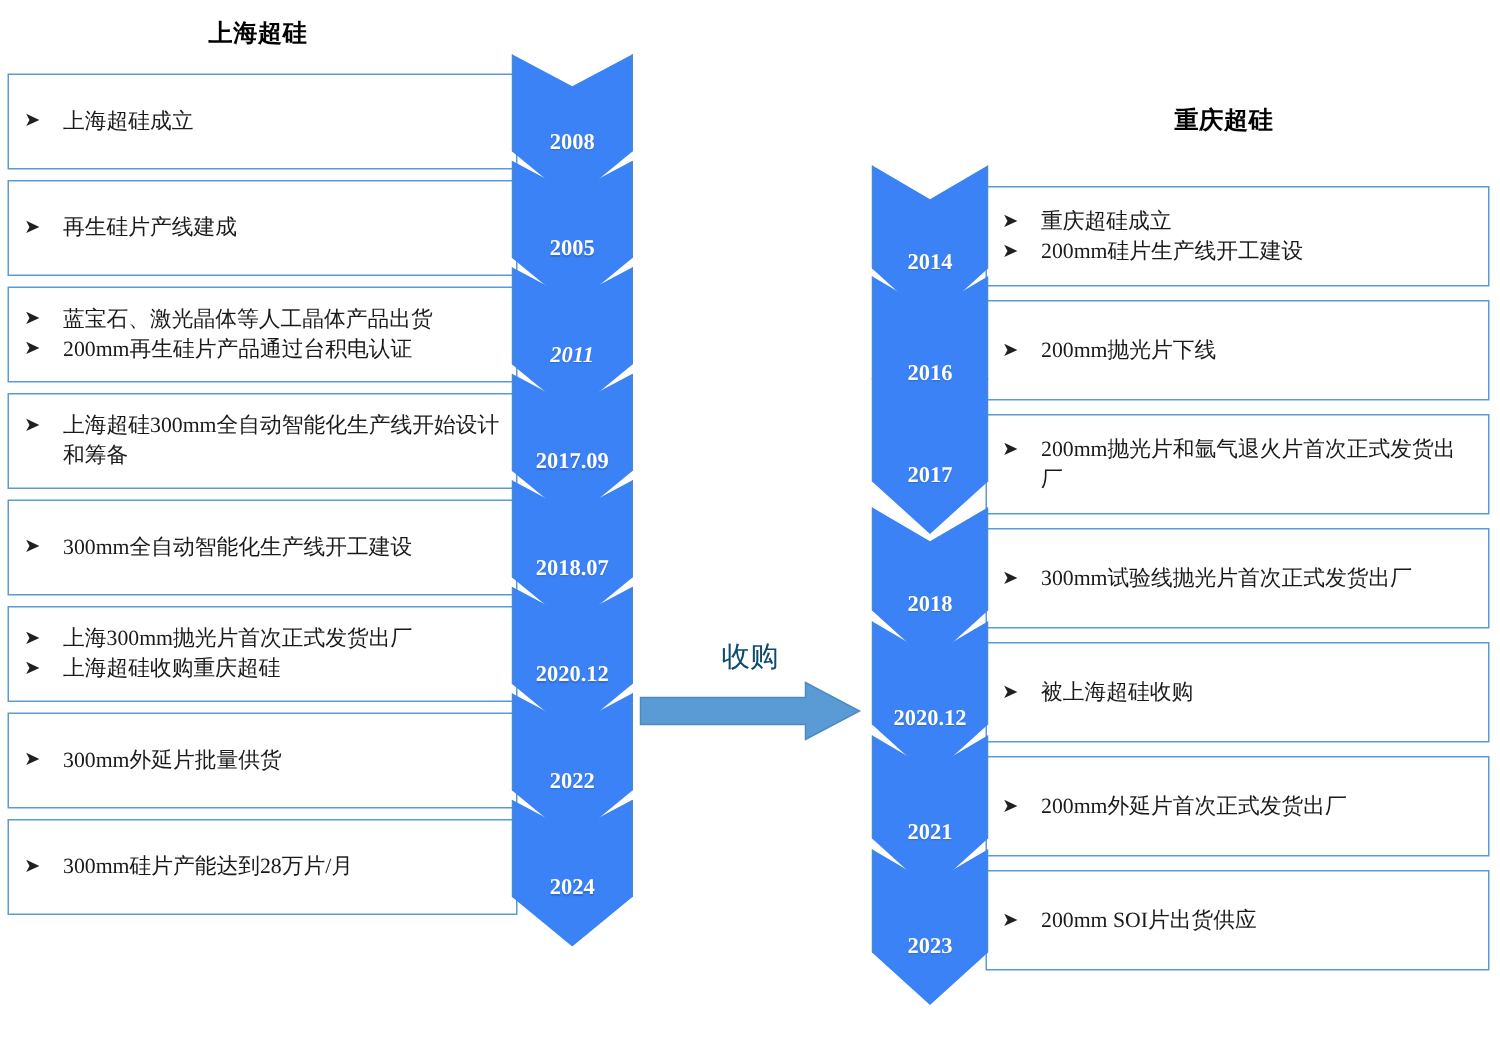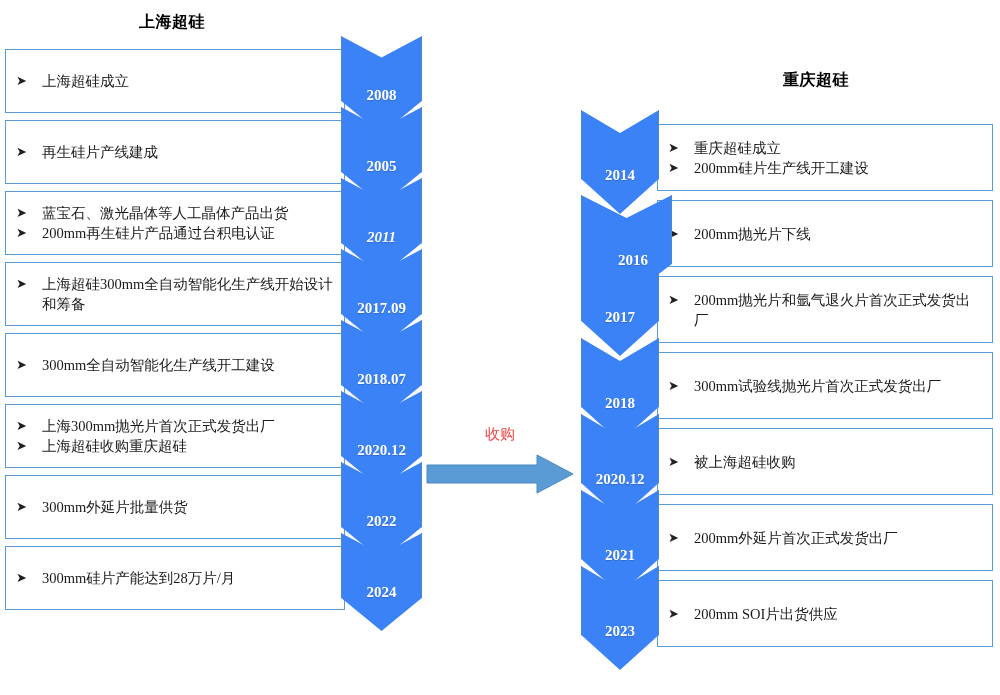--- a/index.html
+++ b/index.html
@@ -93,22 +93,22 @@
   }
 
   
   #acq-group { position: absolute; left: 425px; top: 425px; width: 150px; height: 70px; }
   #acq-label {
     position: absolute;
     left: 0; top: 0;
     width: 150px;
     text-align: center;
     font-family: "Liberation Serif", "DejaVu Serif", serif;
-    font-size: 15px;
-    color: #ef4444;
+    font-size: 19px;
+    color: #0c4a6e;
   }
   #acq-arrow { position: absolute; left: 0; top: 28px; }
 </style>
 </head>
 <body>
 
 <div class="canvas">
 
   <div class="col-title" id="title-left">上海超硅</div>
   <div class="col-title" id="title-right">重庆超硅</div>
@@ -202,21 +202,21 @@
     <div id="acq-label">收购</div>
     <svg id="acq-arrow" width="150" height="42" viewBox="0 0 150 42">
       <polygon points="2,12 112,12 112,2 148,21 112,40 112,30 2,30" fill="#5b9bd5" stroke="#4b8ac4" stroke-width="1"></polygon>
     </svg>
   </div>
 
   <div id="right-chevrons">
       <div class="chev down" style="left: 581px; top: 110px; width: 76px; height: 104px; z-index: 7;">
         <div class="chev-label" style="margin-bottom: 30px;">2014</div>
       </div>
-      <div class="chev down" style="left: 581px; top: 195px; width: 76px; height: 104px; z-index: 6; padding-left: 13px;">
+      <div class="chev down" style="left: 581px; top: 184px; width: 76px; height: 104px; z-index: 6;">
         <div class="chev-label" style="margin-bottom: 30px;">2016</div>
       </div>
       <div class="chev down" style="left: 581px; top: 252px; width: 76px; height: 104px; z-index: 5;">
         <div class="chev-label" style="margin-bottom: 30px;">2017</div>
       </div>
       <div class="chev down" style="left: 581px; top: 338px; width: 76px; height: 104px; z-index: 4;">
         <div class="chev-label" style="margin-bottom: 30px;">2018</div>
       </div>
       <div class="chev down" style="left: 581px; top: 414px; width: 76px; height: 104px; z-index: 3;">
         <div class="chev-label" style="margin-bottom: 30px;">2020.12</div>

